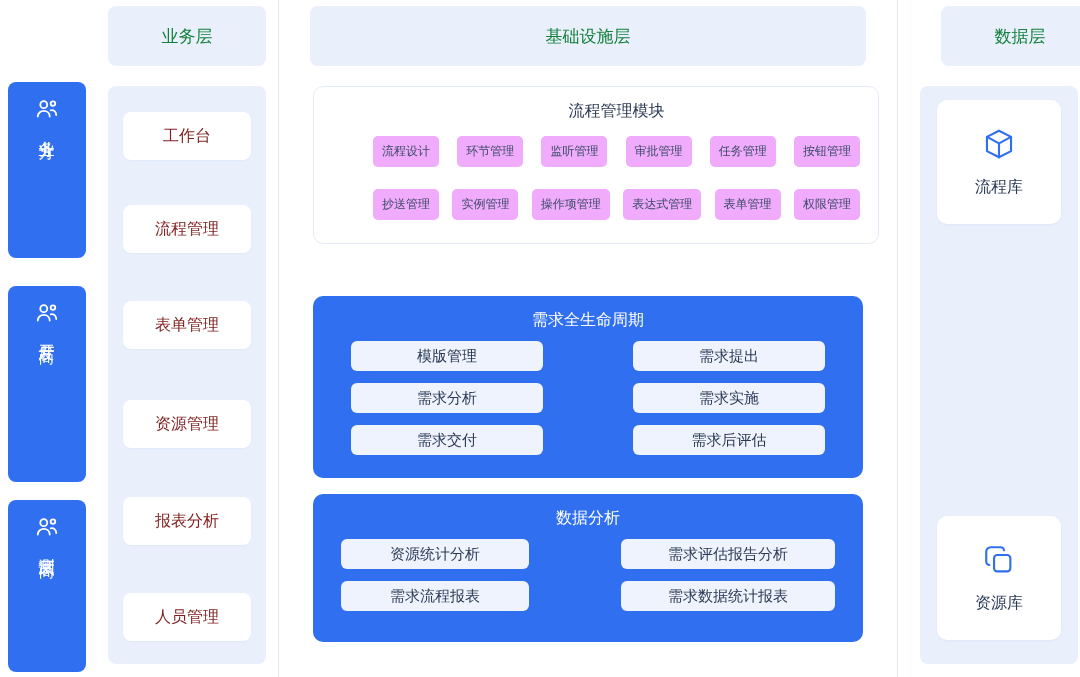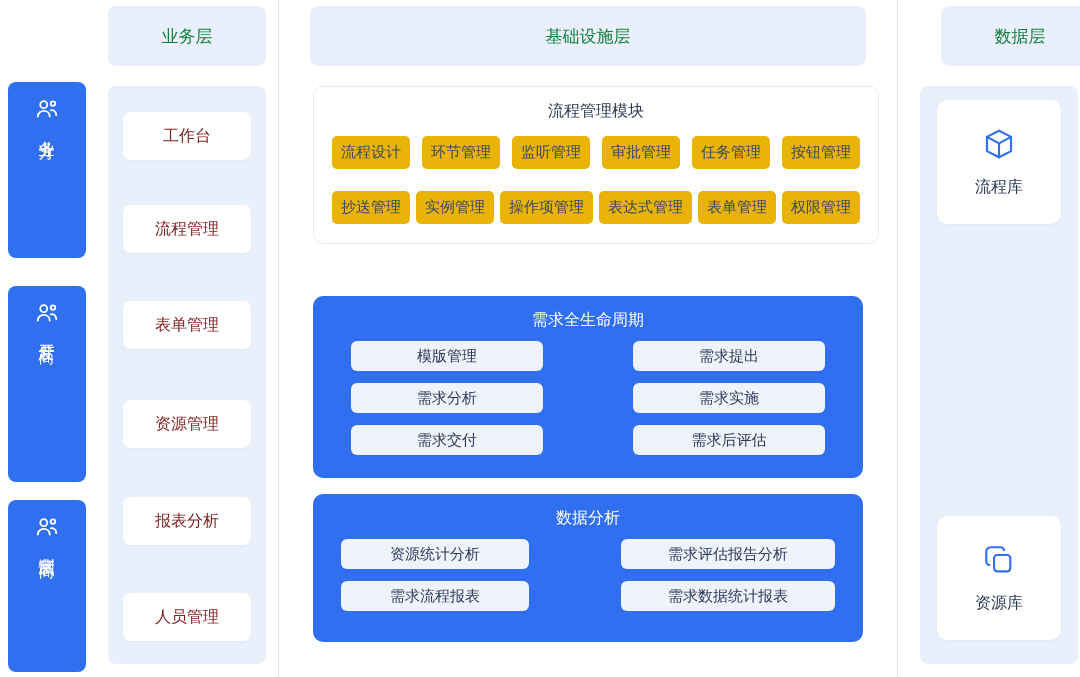--- a/index.html
+++ b/index.html
@@ -114,39 +114,40 @@
   .process-card {
     position: absolute;
     left: 34px;
     top: 86px;
     width: 566px;
     height: 158px;
     background: #ffffff;
     border: 1px solid #e4ebf7;
     border-radius: 10px;
     box-sizing: border-box;
+    padding-left: 41px;
   }
   .process-title {
     text-align: center;
     font-size: 16px;
     font-weight: 500;
     color: #2b3a55;
     margin-top: 14px;
   }
   .tag-row {
     display: flex;
     justify-content: space-between;
     padding: 0 18px;
     box-sizing: border-box;
     margin-top: 14px;
   }
   .tag {
-    background: #eab308;
+    background: #f0abfc;
     border-radius: 5px;
-    font-size: 15px;
+    font-size: 12px;
     color: #3a4a66;
     padding: 7px 9px;
     white-space: nowrap;
   }
 
   
   .blue-panel {
     position: absolute;
     left: 34px;
     background: #2f6ff0;

